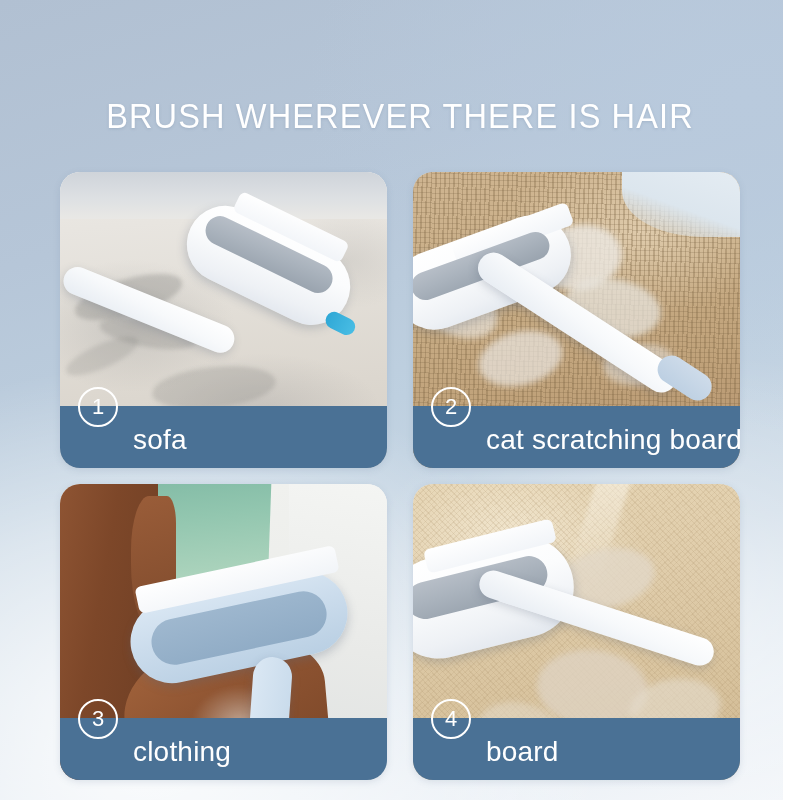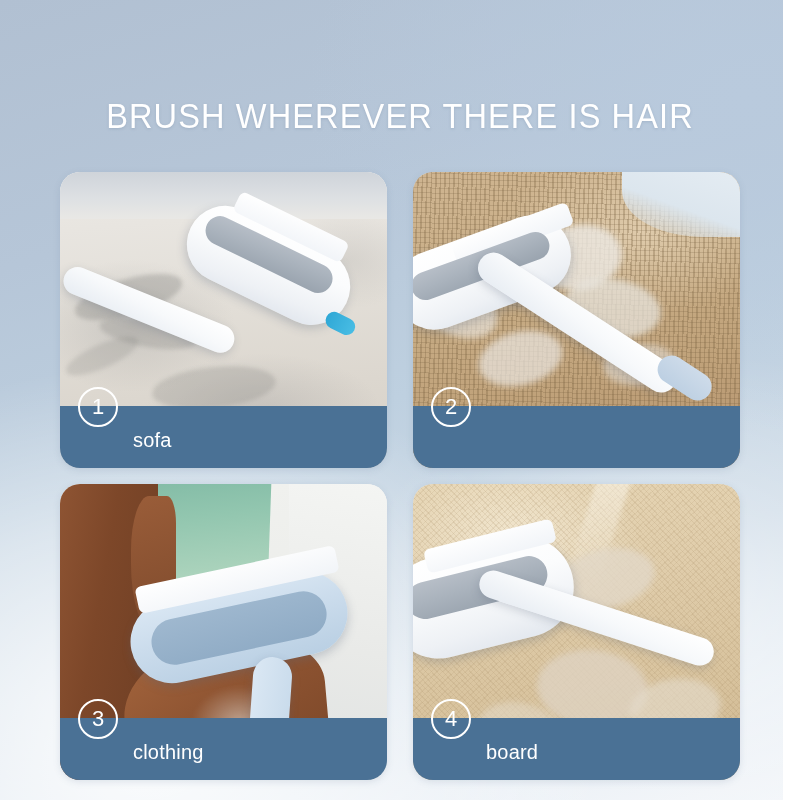--- a/index.html
+++ b/index.html
@@ -251,21 +251,21 @@
     border:2px solid #ffffff;
     border-radius:50%;
     color:#ffffff;
     font-size:22px;
     line-height:36px;
     text-align:center;
     font-weight:400;
   }
   .caption-label {
     color:#ffffff;
-    font-size:20px;
+    font-size:28px;
     line-height:28px;
     font-weight:400;
     margin-left:73px;
     margin-top:6px;
     white-space:nowrap;
     letter-spacing:0.2px;
   }
 </style>
 </head>
 <body>
@@ -310,20 +310,21 @@
         <div class="brush b2">
           <div class="head"></div>
           <div class="blade"></div>
           <div class="pad"></div>
           <div class="handle"></div>
           <div class="tip"></div>
         </div>
       </div>
       <div class="caption">
         <div class="badge">2</div>
+        <div class="caption-label">cat scratching board</div>
       </div>
     </div>
 
     <div class="card">
       <div class="photo ph3">
         <div class="ph3-wall"></div>
         <div class="ph3-green"></div>
         <div class="ph3-brownL"></div>
         <div class="ph3-brownB"></div>
         <div class="ph3-lint"></div>

